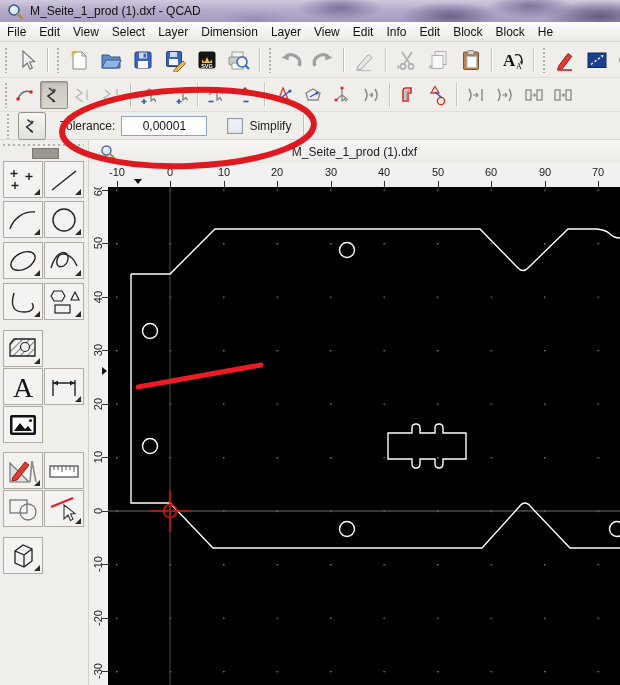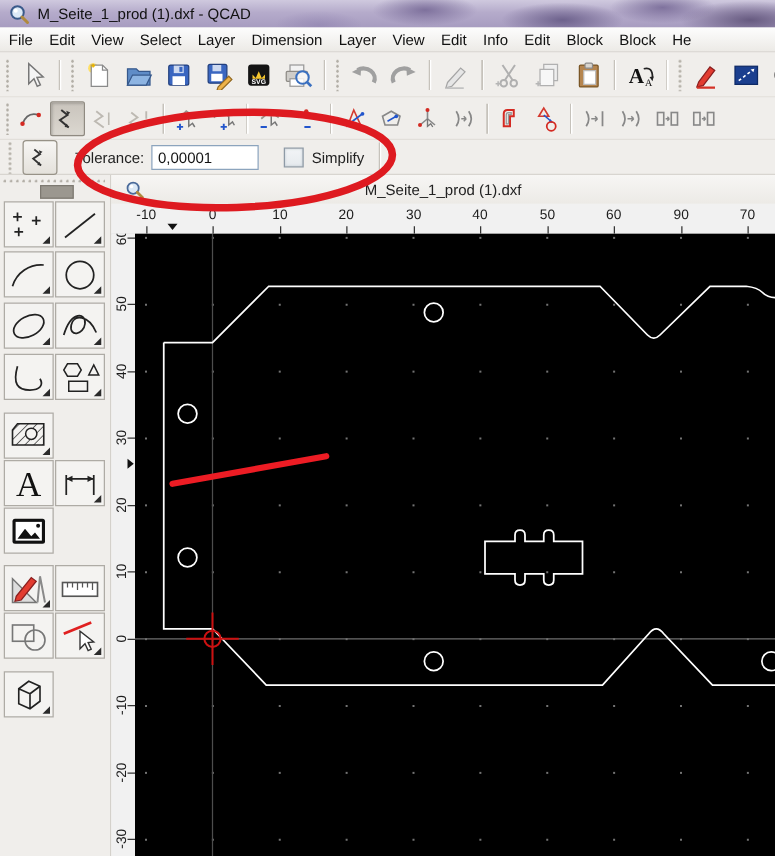--- a/index.html
+++ b/index.html
@@ -30,21 +30,21 @@
   .tb2{top:78px;height:34px;border-bottom:1px solid #e2dfda;padding-left:2px;gap:1px;}
   .tb3{top:112px;height:28px;border-bottom:1px solid #d8d5d0;padding-left:4px;gap:6px;font-size:12px;color:#222;}
   .tbtn{width:28px;height:28px;display:flex;align-items:center;justify-content:center;border:1px solid transparent;border-radius:2px;flex:0 0 auto;}
   .tb2 .tbtn{width:26px;height:26px;}
   .tbtn.pressed{background:linear-gradient(180deg,#c9c4bc,#dbd7d0);border:1px solid #8f8a81;box-shadow:inset 1px 1px 2px #00000033;}
   .sep{width:2px;height:24px;background:linear-gradient(90deg,#c6c2bb 50%,#ffffff 50%);margin:0 3px;flex:0 0 auto;}
   .grip{width:4px;height:26px;margin:0 2px;flex:0 0 auto;
     background-image:radial-gradient(circle at 2px 2px,#b3afa7 1px,transparent 1.2px);
     background-size:4px 4px;}
   .tol-input{width:76px;height:18px;border:1px solid #8ca4bd;background:#fff;
-    font-family:"Liberation Sans",sans-serif;font-size:12px;padding:0 4px;color:#111;}
+    font-family:"Liberation Sans",sans-serif;font-size:12px;padding:0 4px;color:#111;text-align:center;}
   .checkbox{width:14px;height:14px;border:1px solid #8e9aa6;background:linear-gradient(180deg,#f2f4f6,#e6eaee);box-shadow:inset 0 0 2px #b9c4cd;flex:0 0 auto;}
   .optbtn{width:26px;height:26px;border:1px solid #979287;border-radius:3px;background:linear-gradient(180deg,#f7f6f4,#e4e1db);display:flex;align-items:center;justify-content:center;margin-right:8px;}
   
   .leftpanel{position:absolute;left:0;top:140px;width:88px;height:545px;background:#f0eeeb;border-right:1px solid #d4d1cb;}
   .panel-grip{position:absolute;left:2px;top:3px;width:82px;height:5px;
     background-image:radial-gradient(circle at 2px 2px,#b3afa7 1px,transparent 1.2px);background-size:5px 5px;}
   .panel-knob{position:absolute;left:32px;top:8px;width:25px;height:9px;background:#9b978f;border:1px solid #7d7971;}
   .toolbtn{position:absolute;width:40px;height:37px;background:#f4f3f1;border:1px solid #aeaba5;
     display:flex;align-items:center;justify-content:center;box-sizing:border-box;}
   .toolbtn.sub::after{content:"";position:absolute;right:2px;bottom:2px;border-left:6px solid transparent;border-bottom:6px solid #2b2b2b;}

